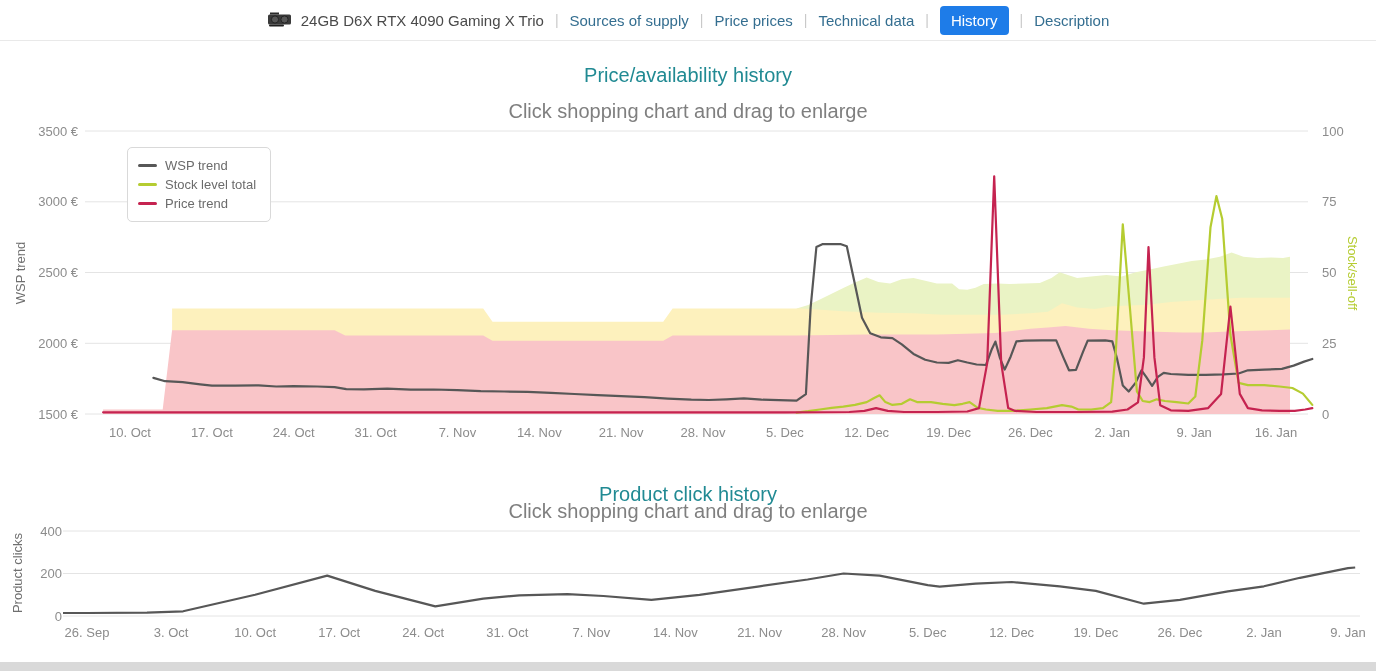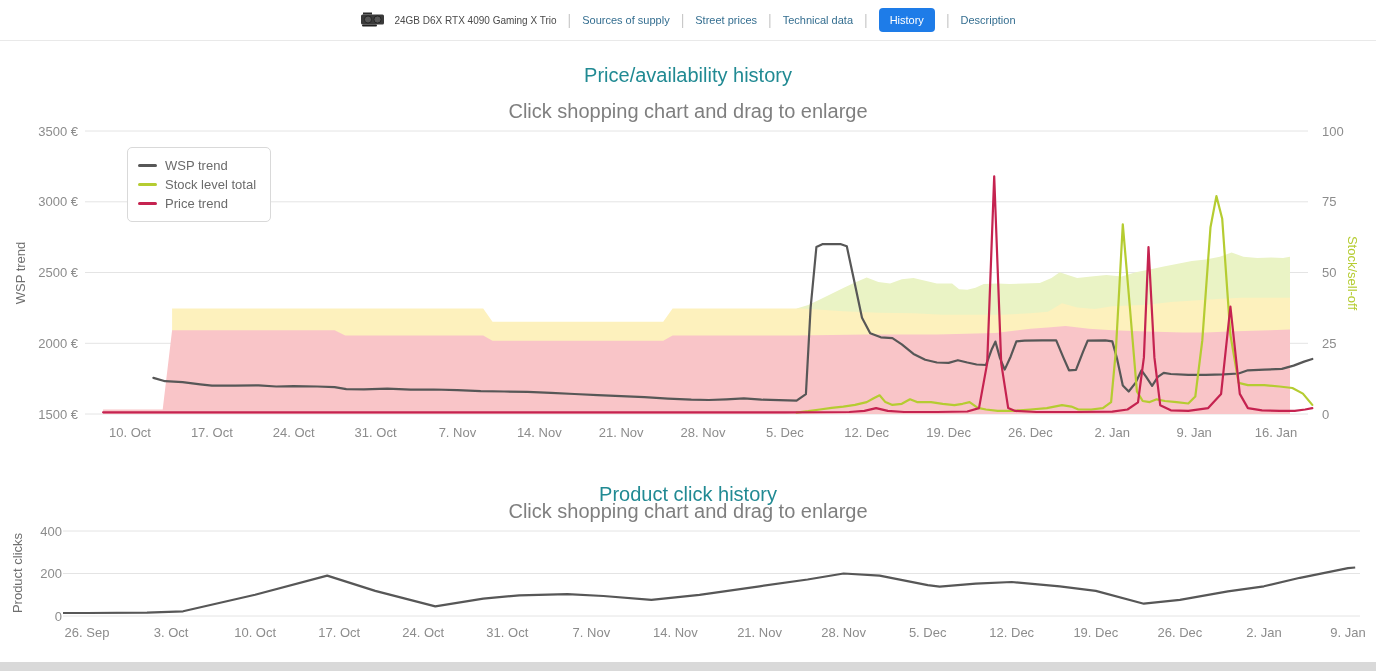--- a/index.html
+++ b/index.html
@@ -6,23 +6,23 @@
   body{
     width:1376px;height:671px;position:relative;overflow:hidden;
     background:#ffffff;font-family:"Liberation Sans",sans-serif;
   }
   .nav{
     position:absolute;top:0;left:0;width:100%;height:40px;z-index:5;
     display:flex;align-items:center;justify-content:center;
     background:#fff;border-bottom:1px solid #e9e9e9;
   }
   .prod-icon{display:inline-flex;align-items:center;}
-  .prod-title{color:#4a4a4a;font-size:10px;margin-left:8px;}
+  .prod-title{color:#4a4a4a;font-size:15px;margin-left:8px;}
   .sep{color:#c9c9c9;margin:0 11px;font-size:14px;}
-  .tab{color:#346e90;font-size:11px;text-decoration:none;cursor:pointer;}
+  .tab{color:#346e90;font-size:15px;text-decoration:none;cursor:pointer;}
   .tab.active{background:#1e7ce8;color:#fff;padding:6px 11px;border-radius:4px;}
   .chart-title{position:absolute;width:100%;text-align:center;color:#218a93;font-size:20px;z-index:3;}
   .chart-sub{position:absolute;width:100%;text-align:center;color:#7f7f7f;font-size:20px;z-index:3;}
   #price-title{top:64px;}
   #price-sub{top:100px;}
   #clicks-title{top:483px;}
   #clicks-sub{top:500px;}
   .axis-label{position:absolute;font-size:13px;color:#6f6f6f;white-space:nowrap;z-index:3;}
   #wsp-axis{left:20px;top:273px;transform:translate(-50%,-50%) rotate(-90deg);}
   #stock-axis{left:1352px;top:273px;transform:translate(-50%,-50%) rotate(90deg);color:#a9c238;}
@@ -109,21 +109,21 @@
       <rect x="2" y="13.5" width="15" height="2" rx="1" fill="#1f1f1f"></rect>
       <circle cx="8" cy="8.5" r="3.6" fill="#575757" stroke="#242424" stroke-width="1"></circle>
       <circle cx="17.5" cy="8.5" r="3.6" fill="#575757" stroke="#242424" stroke-width="1"></circle>
       <rect x="3" y="1.5" width="9" height="2" fill="#2b2b2b"></rect>
     </svg>
   </span>
   <span class="prod-title">24GB D6X RTX 4090 Gaming X Trio</span>
   <span class="sep">|</span>
   <a class="tab">Sources of supply</a>
   <span class="sep">|</span>
-  <a class="tab">Street prices</a>
+  <a class="tab">Price prices</a>
   <span class="sep">|</span>
   <a class="tab">Technical data</a>
   <span class="sep">|</span>
   <a class="tab active">History</a>
   <span class="sep">|</span>
   <a class="tab">Description</a>
 </div>
 
 <div class="chart-title" id="price-title">Price/availability history</div>
 <div class="chart-sub" id="price-sub">Click shopping chart and drag to enlarge</div>

